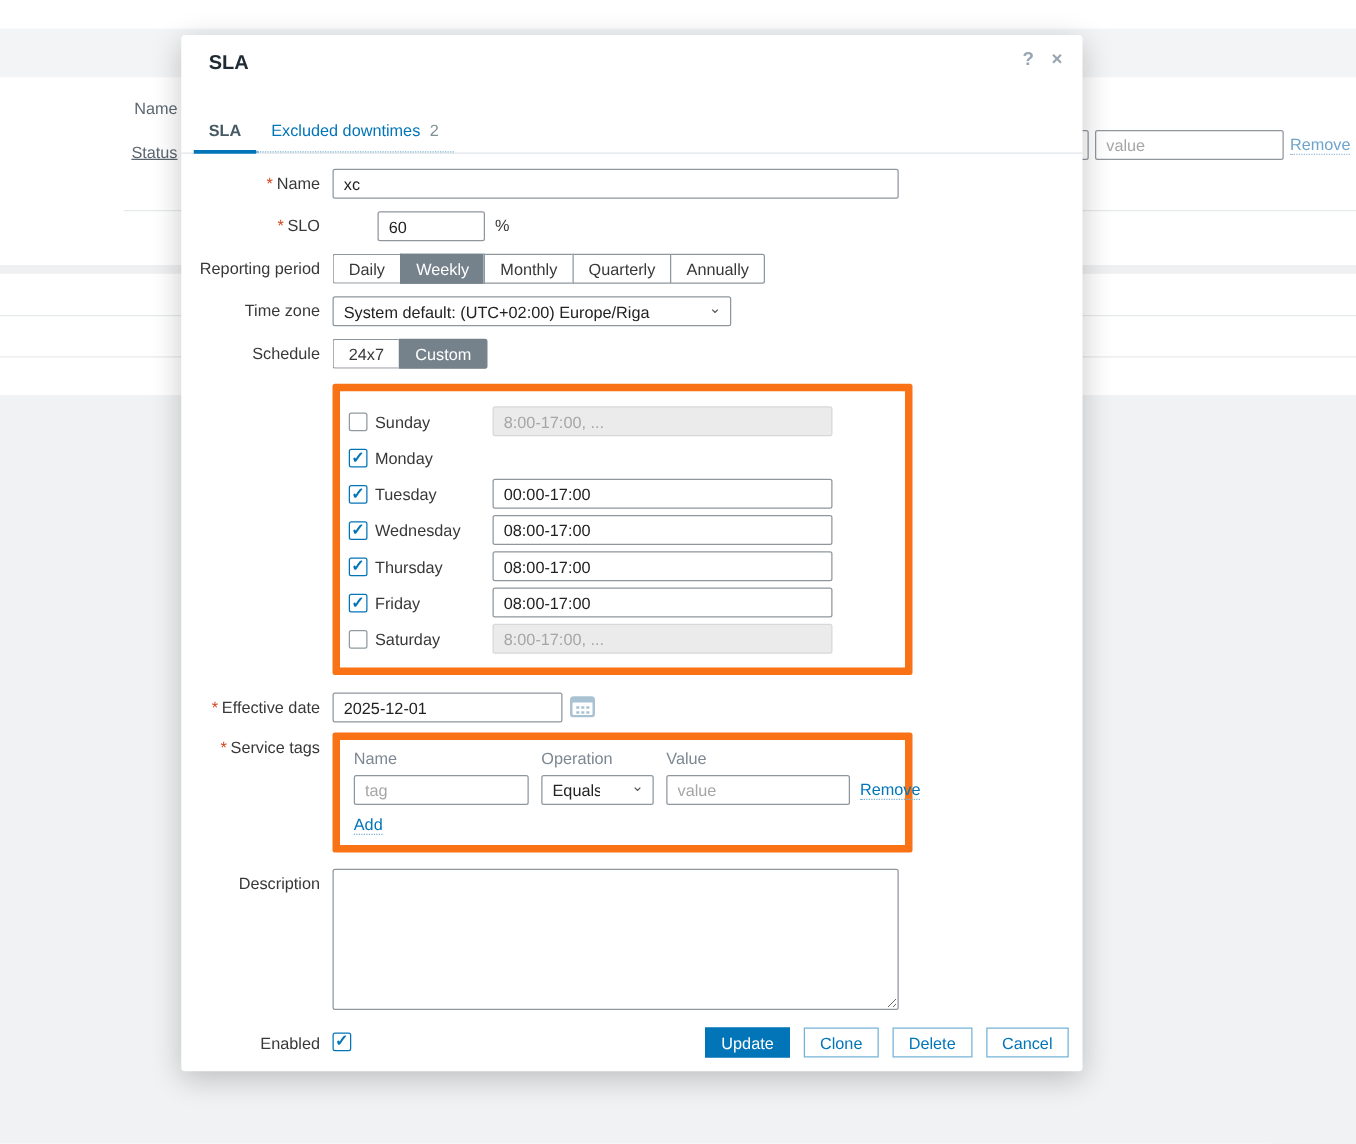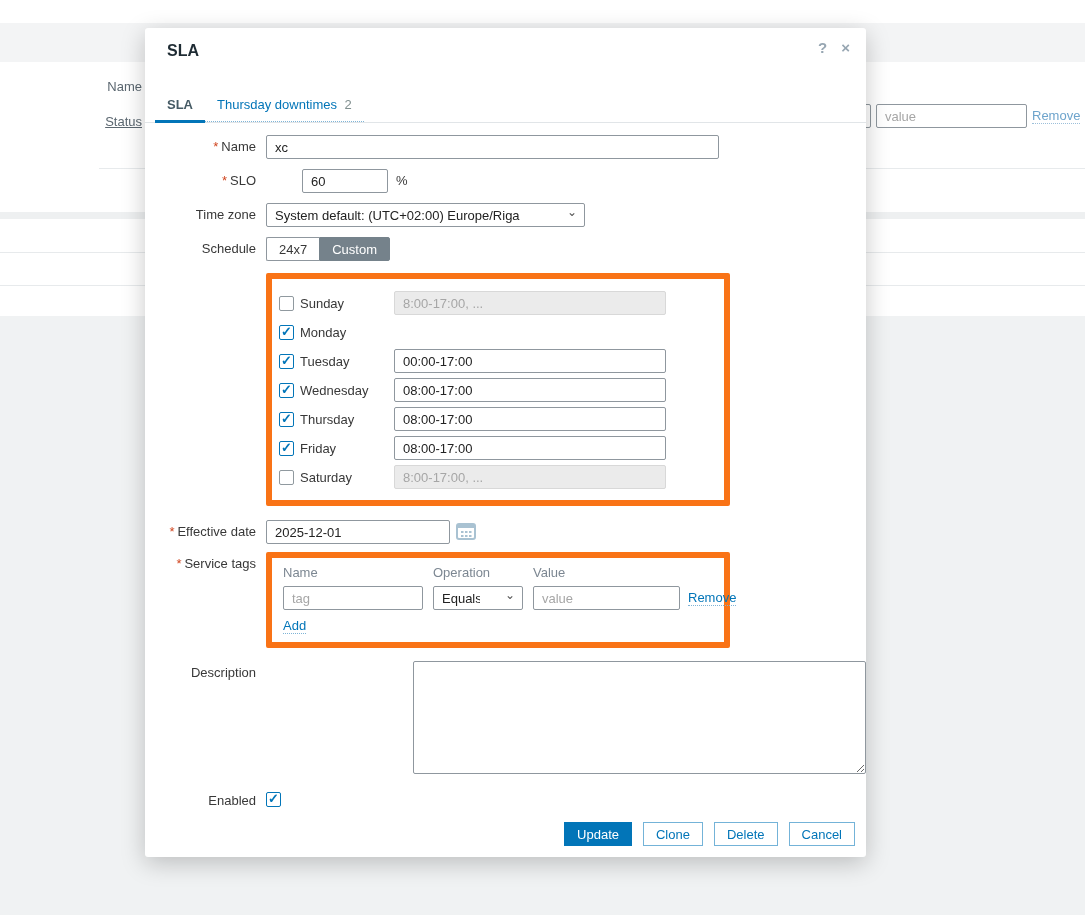--- a/index.html
+++ b/index.html
@@ -120,21 +120,21 @@
     <span class="modal-title">SLA</span>
     <div class="modal-controls">
       <span class="mc-icon">?</span>
       <span class="mc-icon">×</span>
     </div>
   </div>
 
   <div class="tabs">
     <div class="tab active">SLA</div>
     <div class="tab link">
-      <span>Thursday downtimes</span>
+      <span>Excluded downtimes</span>
       <span class="count">2</span>
     </div>
   </div>
 
   <div class="form">
 
     <div class="row">
       <div class="row-label">
         <span class="req">*</span><span>Name</span>
       </div>
@@ -142,20 +142,30 @@
     </div>
 
     <div class="row">
       <div class="row-label">
         <span class="req">*</span><span>SLO</span>
       </div>
       <input type="text" class="w-slo" value="60" style="">
       <span class="suffix">%</span>
     </div>
 
+    <div class="row">
+      <div class="row-label">Reporting period</div>
+      <div class="seg">
+        <button>Daily</button>
+        <button class="selected">Weekly</button>
+        <button>Monthly</button>
+        <button>Quarterly</button>
+        <button>Annually</button>
+      </div>
+    </div>
 
     <div class="row">
       <div class="row-label">Time zone</div>
       <span class="select-wrap">
         <select class="w-tz">
           <option>System default: (UTC+02:00) Europe/Riga</option>
         </select>
         <span class="chev">⌄</span>
       </span>
     </div>
@@ -247,21 +257,21 @@
             </select>
             <span class="chev">⌄</span>
           </span>
           <input type="text" class="w-val" placeholder="value" style="">
           <a class="link remove-link">Remove</a>
         </div>
         <a class="link add-link">Add</a>
       </div>
     </div>
 
-    <div class="row" style="margin-bottom:15px;justify-content:space-between;">
+    <div class="row" style="margin-bottom:15px;">
       <div class="row-label">Description</div>
       <textarea class="w-desc" style=""></textarea>
     </div>
 
     <div class="row">
       <div class="row-label">Enabled</div>
       <input type="checkbox" style="margin-top: 3px;" checked="">
     </div>
 
   </div>

